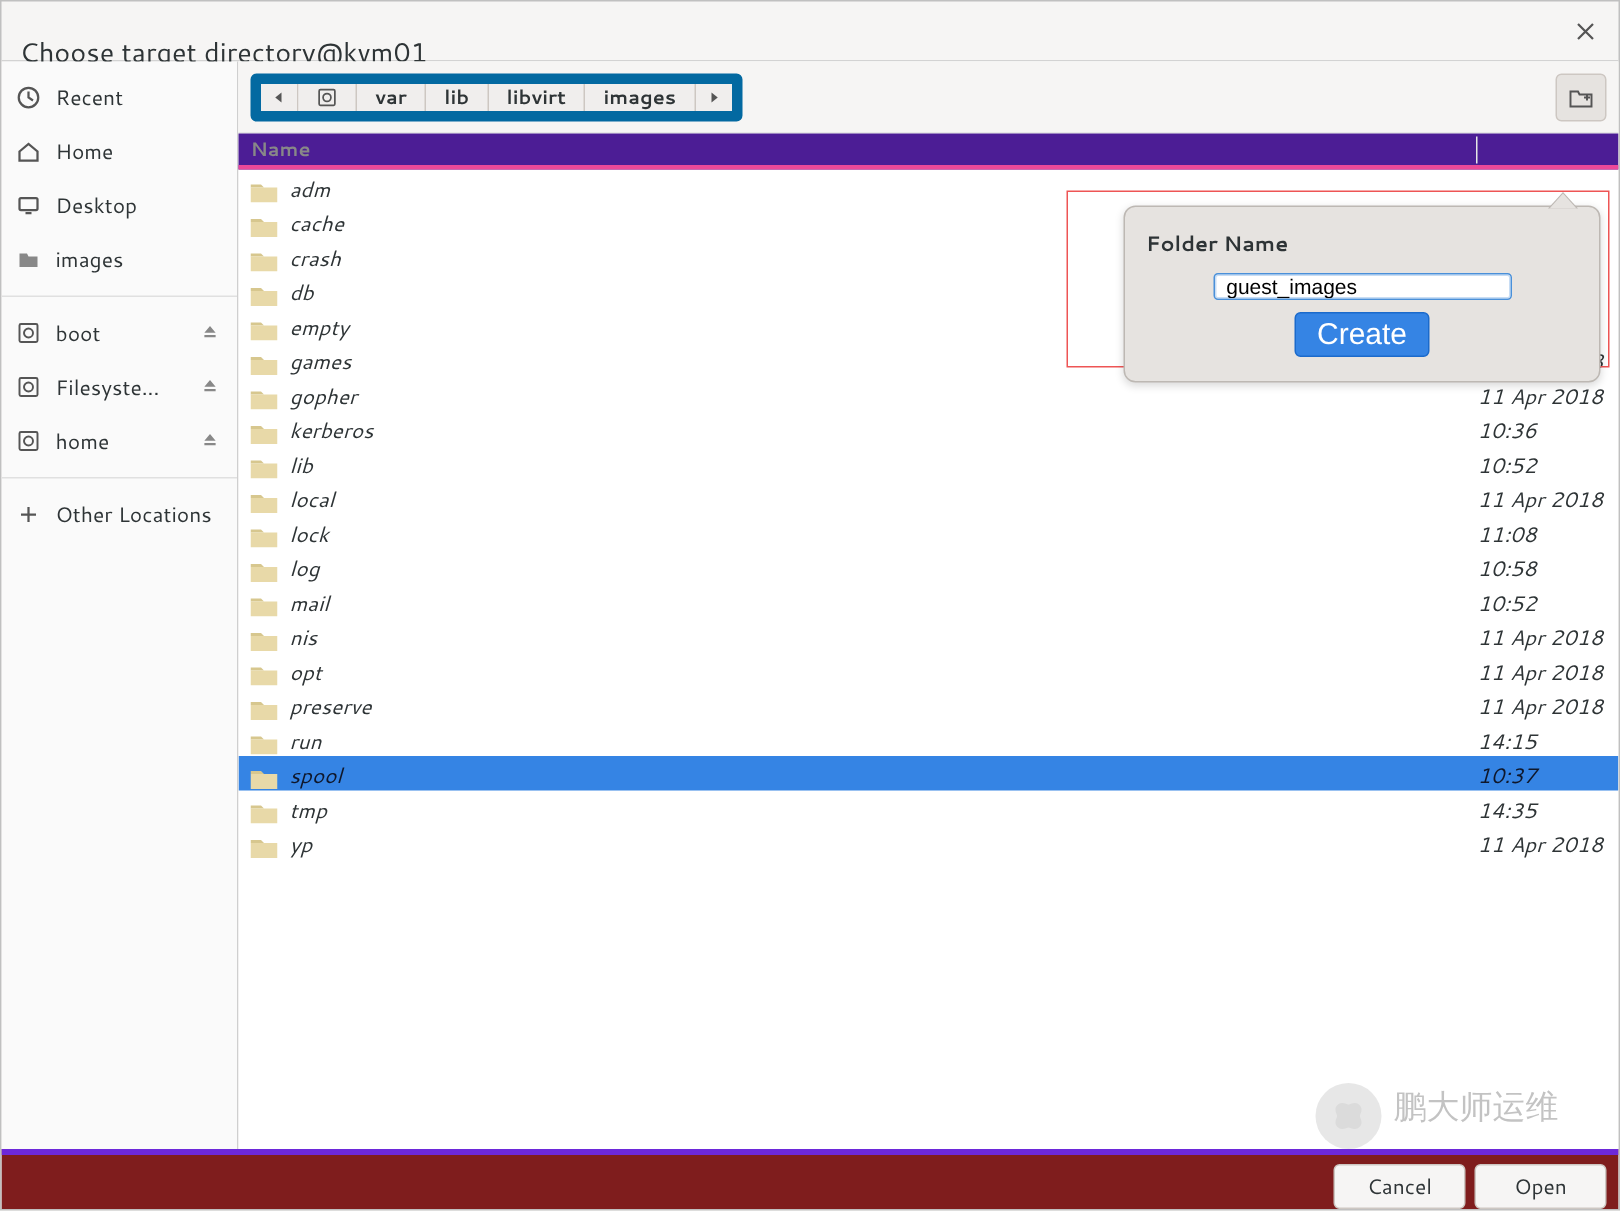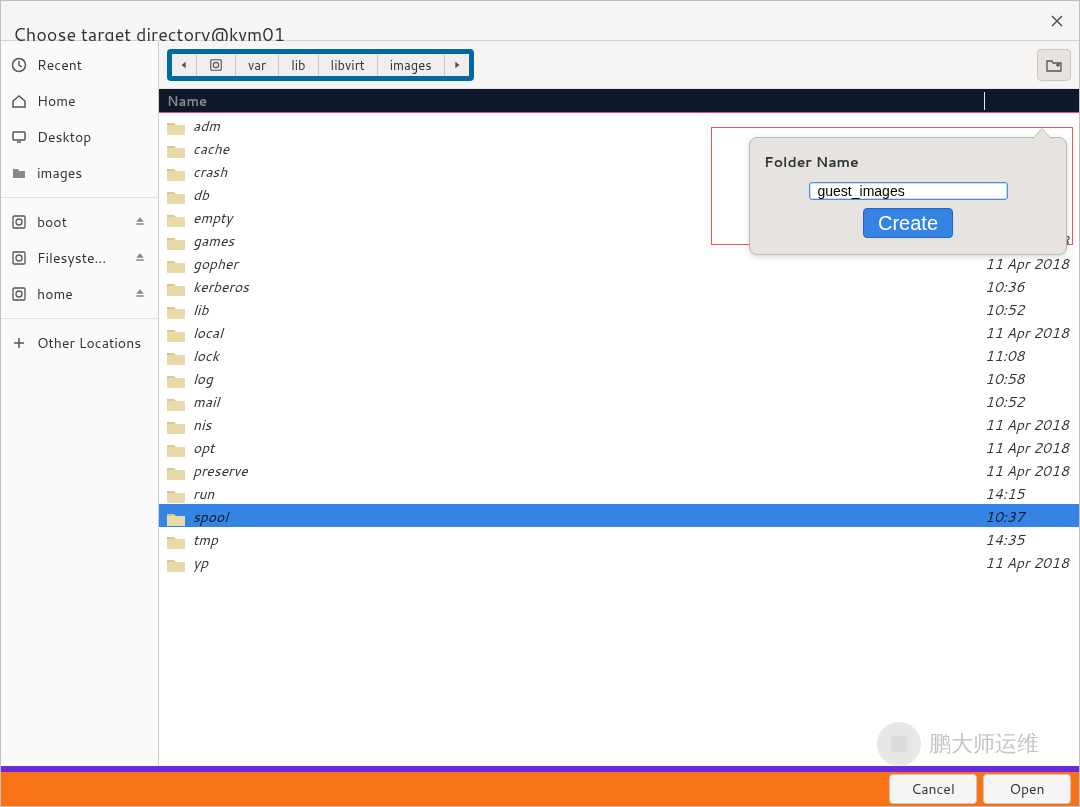--- a/index.html
+++ b/index.html
@@ -76,25 +76,26 @@
     height: 48px;
     display: flex;
     align-items: center;
     padding: 0 8px;
     gap: 4px;
     border-bottom: 1px solid #e6e6e6;
     background: #f6f5f4;
   }
   .breadcrumb {
     display: flex;
-    border: 5px solid #0369a1;
+    border: 7px solid #0369a1;
     border-radius: 4px;
     background: #f0eeed;
     height: 32px;
     overflow: hidden;
+    font-weight: bold;
   }
   .breadcrumb .bc {
     display: flex;
     align-items: center;
     padding: 0 12px;
     border-right: 1px solid #cdc7c2;
     cursor: pointer;
     font-size: 13px;
     gap: 4px;
     background: #f0eeed;
@@ -112,22 +113,22 @@
     display: flex; align-items: center; justify-content: center;
     cursor: pointer;
   }
   .newfolder-btn svg { width: 16px; height: 16px; }
 
   
   .list-header {
     display: flex;
     align-items: center;
     height: 24px;
-    border-bottom: 1px solid #ec4899;
-    background: #0f172a;
+    border-bottom: 3px solid #ec4899;
+    background: #4c1d95;
     color: #888;
     font-size: 13px;
     font-weight: bold;
   }
   .list-header .col-name { flex: 1; padding-left: 8px; border-right:1px solid #e6e6e6;}
   .list-header .col-modified { width: 94px; padding-left: 6px; }
 
   
   .file-list {
     flex: 1;
@@ -213,52 +214,51 @@
     border: 1px solid #1b6acb;
     border-radius: 4px;
     color: #fff;
     cursor: pointer;
     font-size: 20px;
   }
 
   
   .footer {
     height: 40px;
-    border-top: 6px solid #6d28d9;
-    display: flex;
-    align-items: center;
+    border-top: 4px solid #6d28d9;
+    display: flex;
+    align-items: flex-end;
     justify-content: flex-end;
     padding: 0 8px;
     gap: 6px;
-    background: #f97316;
+    background: #7f1d1d;
   }
   .footer .btn {
     min-width: 88px;
     height: 30px;
     border: 1px solid #cdc7c2;
     border-radius: 4px;
     background: #f6f5f4;
     display: flex; align-items:center; justify-content:center;
     cursor: pointer;
   }
 
   
   .watermark {
     position: absolute;
     right: 40px;
     bottom: 40px;
     display: flex;
-    align-items: center;
+    align-items: flex-start;
     gap: 8px;
     opacity: 0.35;
     font-size: 22px;
     color: #555;
     z-index: 20;
     pointer-events: none;
-    font-family: Liberation Serif, serif;
   }
   .watermark .wm-icon {
     width: 44px; height: 44px; border-radius: 50%;
     background: #bbb;
     display:flex; align-items:center; justify-content:center;
   }
 
   
   svg { display: block; }
 </style>

